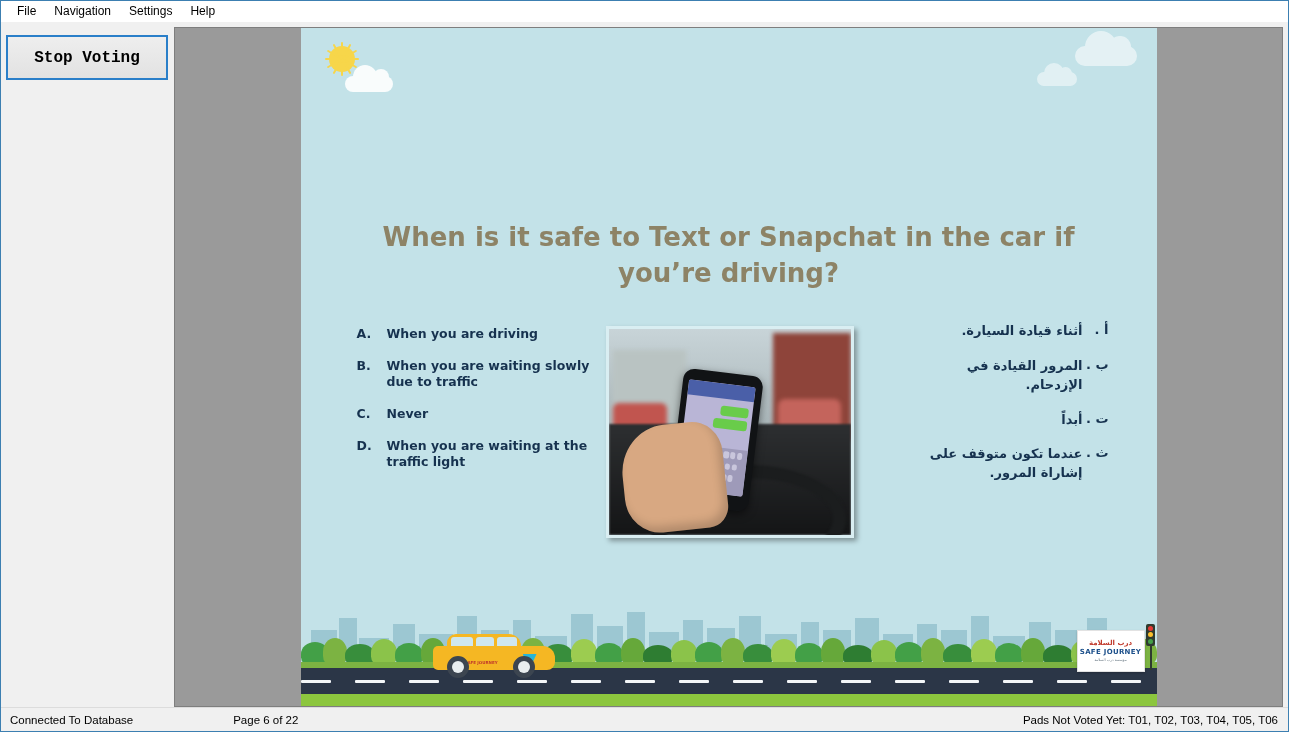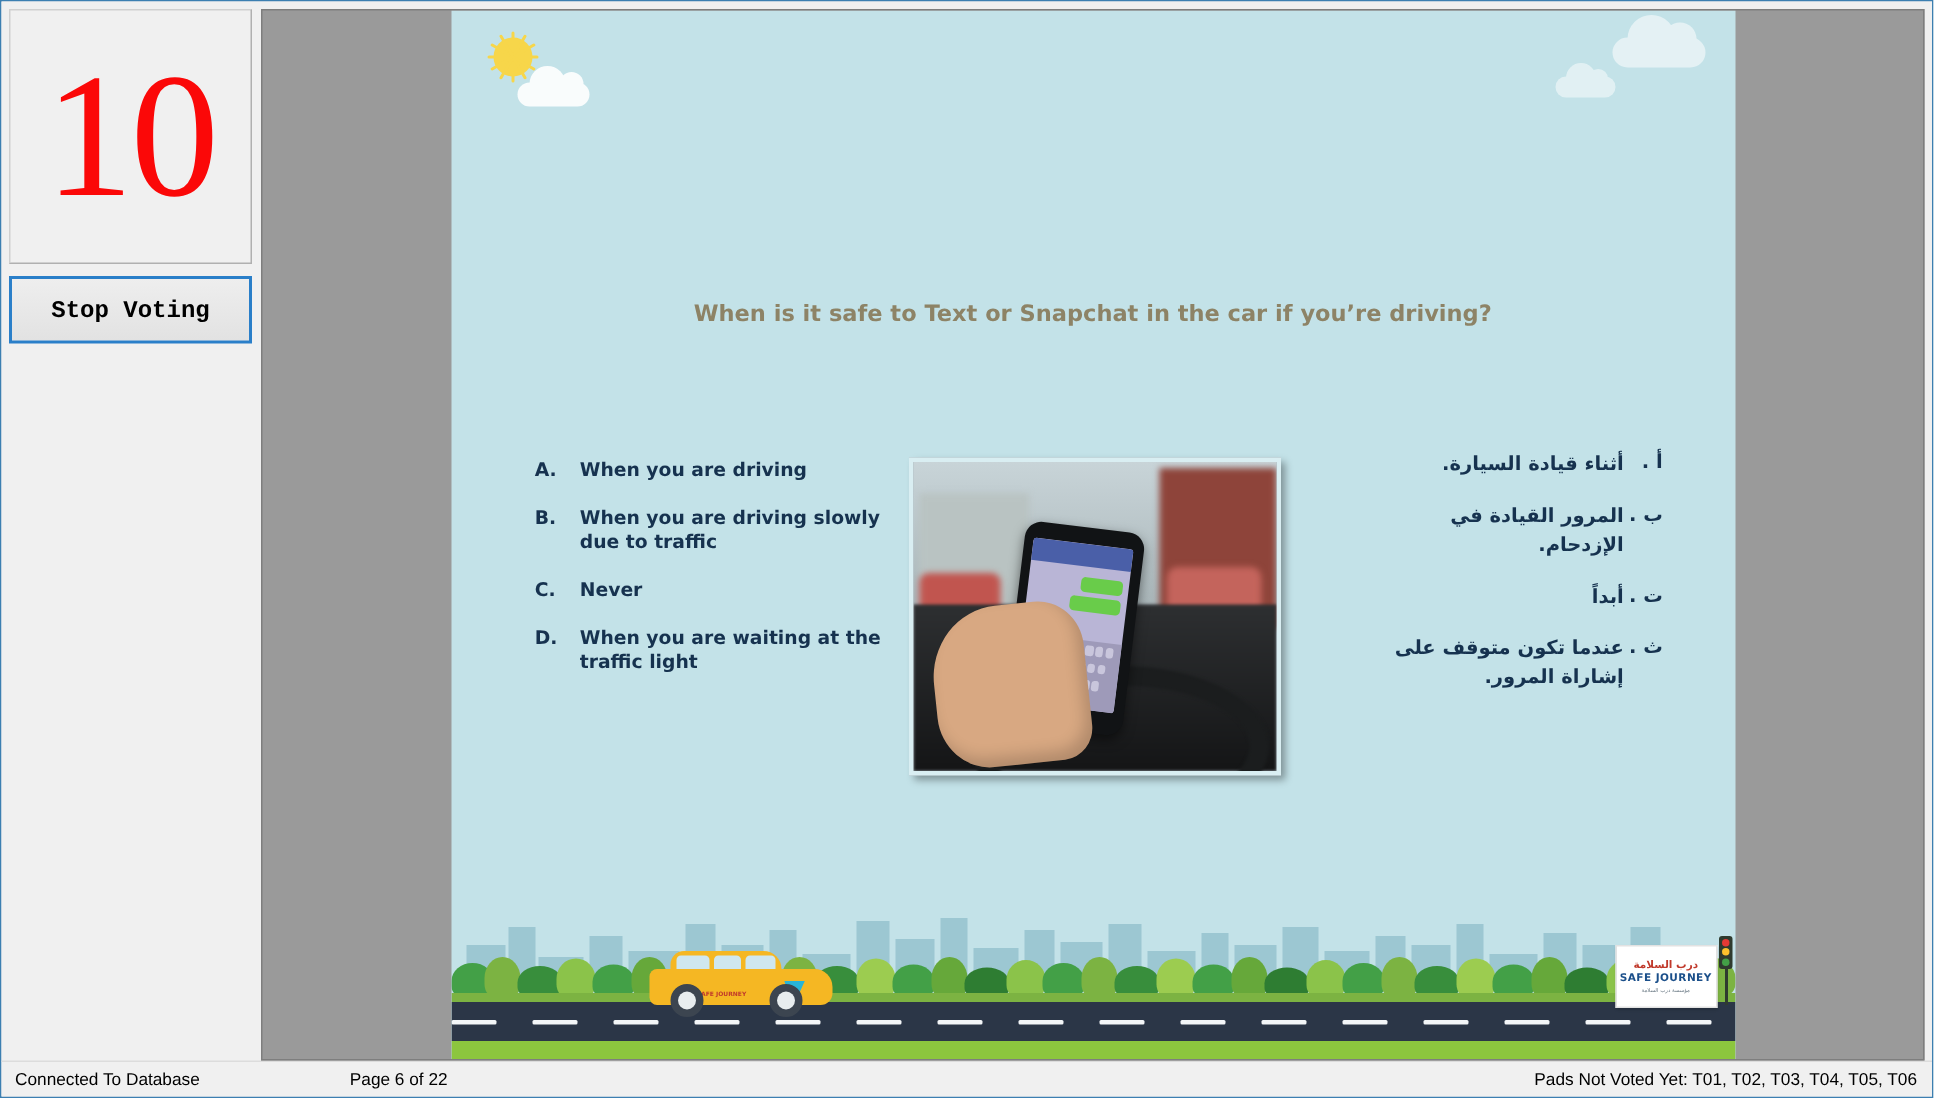--- a/index.html
+++ b/index.html
@@ -167,21 +167,21 @@
     position: absolute; left: 60px; right: 60px; top: 98px;
     text-align: center;
     font-size: 26px; line-height: 1.45;
     color: #a09071;
     direction: rtl;
     font-family: "DejaVu Sans", sans-serif;
   }
   .q-english {
     position: absolute; left: 60px; right: 60px; top: 192px;
     text-align: center;
-    font-size: 15px; line-height: 1.38; font-weight: bold;
+    font-size: 26px; line-height: 1.38; font-weight: bold;
     color: #8d8366;
     font-family: "DejaVu Sans", sans-serif;
   }
 
   
   .answers-en {
     position: absolute; left: 56px; top: 298px; width: 240px;
     color: #16324f;
   }
   .ans-row { display: flex; margin-bottom: 15px; }
@@ -357,27 +357,30 @@
   .sb-left { margin-left: 3px; }
   .sb-mid { margin-left: 100px; }
   .sb-right { margin-left: auto; margin-right: 4px; }
 </style>
 </head>
 <body>
 
 <div class="app-window">
 
 
+  <div class="menubar">
+    <div class="menu-item">File</div>
+    <div class="menu-item">Navigation</div>
+    <div class="menu-item">Settings</div>
+    <div class="menu-item">Help</div>
+  </div>
 
   <div class="body-area">
 
     <div class="left-panel">
-      <div class="countdown-box">
-        <div class="countdown-num">10</div>
-      </div>
       <div class="stop-btn">Stop Voting</div>
     </div>
 
     <div class="viewer">
       <div class="slide">
 
         <div class="sun">
           <span class="sun-ray" style="transform:rotate(0deg)"></span>
           <span class="sun-ray" style="transform:rotate(30deg)"></span>
           <span class="sun-ray" style="transform:rotate(60deg)"></span>
@@ -391,21 +394,21 @@
 
         <div class="q-english">When is it safe to Text or Snapchat in the car if you’re driving?</div>
 
         <div class="answers-en">
           <div class="ans-row">
             <span class="ans-letter">A.</span>
             <span class="ans-text">When you are driving</span>
           </div>
           <div class="ans-row">
             <span class="ans-letter">B.</span>
-            <span class="ans-text">When you are driving slowly due to traffic</span>
+            <span class="ans-text">When you are waiting slowly due to traffic</span>
           </div>
           <div class="ans-row">
             <span class="ans-letter">C.</span>
             <span class="ans-text">Never</span>
           </div>
           <div class="ans-row">
             <span class="ans-letter">D.</span>
             <span class="ans-text">When you are waiting at the traffic light</span>
           </div>
         </div>

